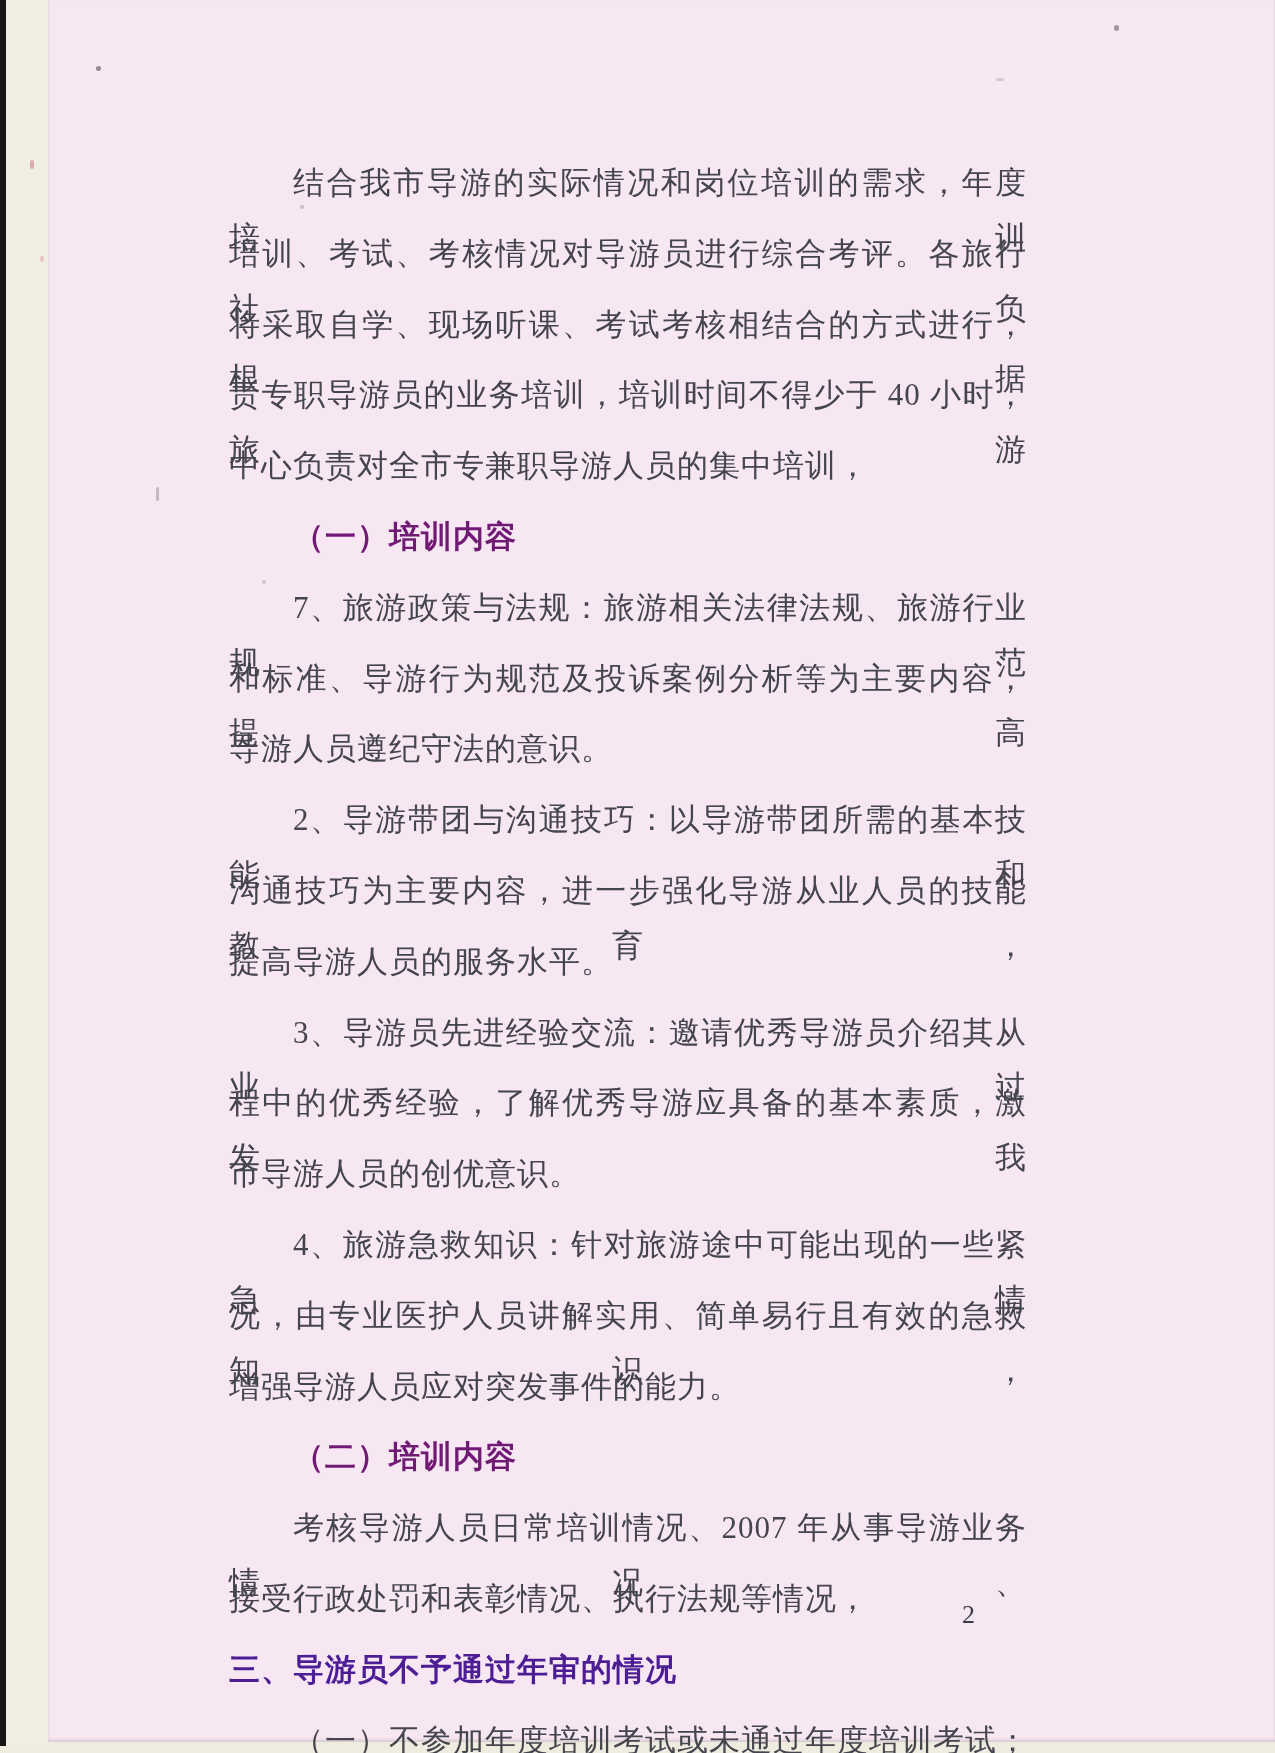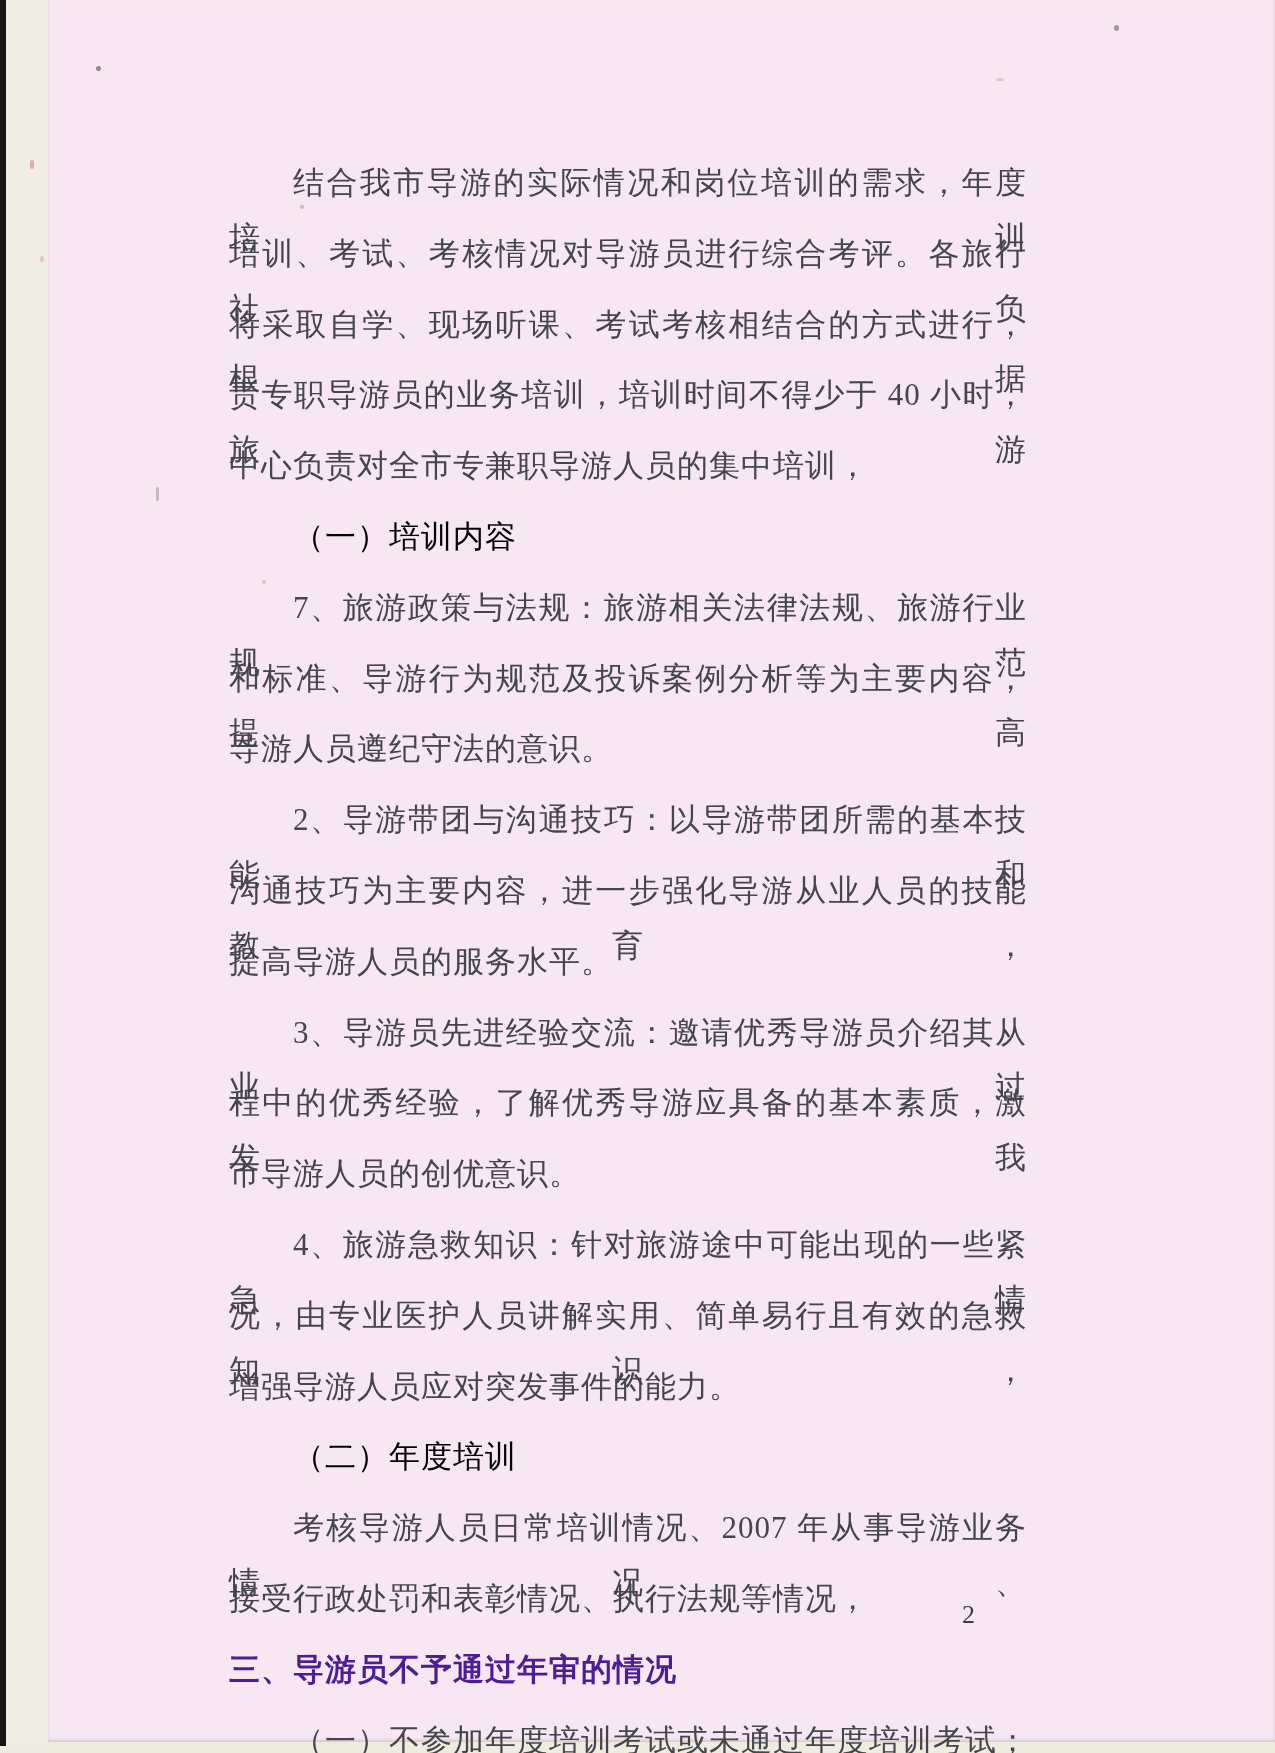--- a/index.html
+++ b/index.html
@@ -31,21 +31,21 @@
     white-space:nowrap;
   }
   .text-block p.j{
     white-space:normal;
     text-align:justify;
     text-align-last:justify;
     text-justify:inter-ideograph;
   }
   .ind{text-indent:64px;}
   .subhead{
-    font-weight:normal;color:#000000;letter-spacing:3px;font-size:31px;
+    font-weight:bold;color:#701a75;letter-spacing:3px;font-size:31px;
   }
   .chapter{
     font-family:"Liberation Sans","DejaVu Sans",sans-serif;
     font-weight:bold;color:#4c1d95;letter-spacing:2.5px;font-size:31px;
   }
   .page-number{
     position:absolute;left:962px;top:1600px;
     font-size:26px;color:#3c3c44;letter-spacing:0;
   }
   
@@ -88,21 +88,21 @@
     <p>导游人员遵纪守法的意识。</p>
     <p class="j ind">2、导游带团与沟通技巧：以导游带团所需的基本技能和</p>
     <p class="j">沟通技巧为主要内容，进一步强化导游从业人员的技能教育，</p>
     <p>提高导游人员的服务水平。</p>
     <p class="j ind">3、导游员先进经验交流：邀请优秀导游员介绍其从业过</p>
     <p class="j">程中的优秀经验，了解优秀导游应具备的基本素质，激发我</p>
     <p>市导游人员的创优意识。</p>
     <p class="j ind">4、旅游急救知识：针对旅游途中可能出现的一些紧急情</p>
     <p class="j">况，由专业医护人员讲解实用、简单易行且有效的急救知识，</p>
     <p>增强导游人员应对突发事件的能力。</p>
-    <p class="subhead ind">（二）年度培训</p>
+    <p class="subhead ind">（二）培训内容</p>
     <p class="j ind">考核导游人员日常培训情况、2007 年从事导游业务情况、</p>
     <p>接受行政处罚和表彰情况、执行法规等情况，</p>
     <p class="chapter">三、导游员不予通过年审的情况</p>
     <p class="ind">（一）不参加年度培训考试或未通过年度培训考试；</p>
   </div>
 
   <div class="page-number">2</div>
 </div>
 
 </body></html>

